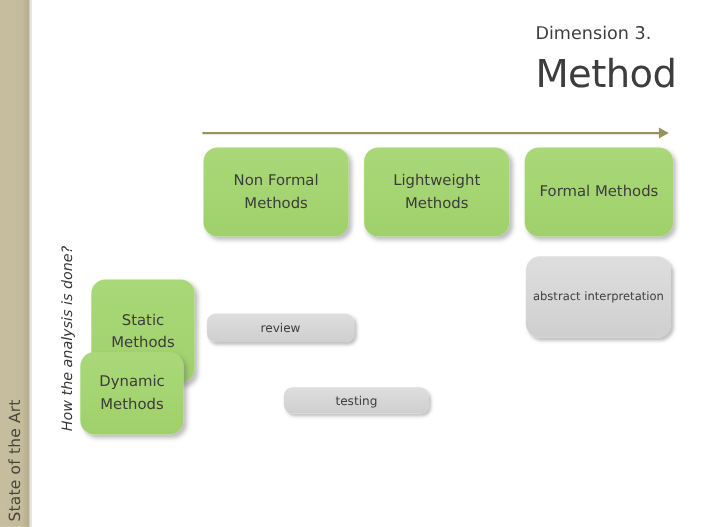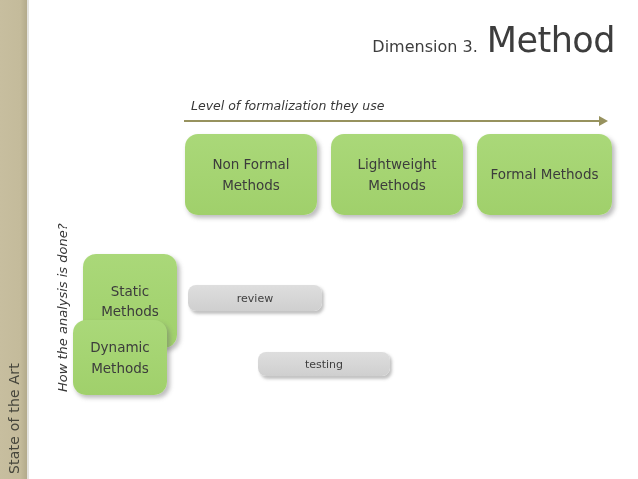--- a/index.html
+++ b/index.html
@@ -13,21 +13,21 @@
     background:linear-gradient(90deg,#c7be9f 0%,#c4bb9b 75%,#b3aa8b 100%);
     border-right:2px solid #e3e2de;
   }
   .sidebar-label{
     position:absolute;left:3px;top:368px;height:102px;width:22px;
     writing-mode:vertical-rl;transform:rotate(180deg);
     font-size:14px;color:#46463c;letter-spacing:0.2px;
     display:flex;align-items:center;justify-content:center;white-space:nowrap;
   }
   
-  .title{position:absolute;top:20px;right:23px;display:flex;align-items:baseline;gap:9px;}
+  .title{position:absolute;top:20px;right:23px;display:flex;align-items:baseline;gap:9px;flex-direction:column;}
   .title-prefix{font-size:16px;color:#3d3d3d;}
   .title-main{font-size:35px;color:#3d3d3d;letter-spacing:-0.5px;}
   
   .x-label{
     position:absolute;left:191px;top:98px;font-size:12.5px;font-style:italic;color:#383838;
     white-space:nowrap;
   }
   .y-label{
     position:absolute;left:50px;top:222px;height:172px;width:24px;
     writing-mode:vertical-rl;transform:rotate(180deg);
@@ -74,21 +74,20 @@
 
   <div class="sidebar">
     <div class="sidebar-label">State of the Art</div>
   </div>
 
   <div class="title">
     <span class="title-prefix">Dimension 3.</span>
     <span class="title-main">Method</span>
   </div>
 
-  <div class="x-label">Level of formalization they use</div>
 
   <div class="arrow">
     <div class="arrow-line"></div>
     <div class="arrow-head"></div>
   </div>
 
   <div class="y-label">How the analysis is done?</div>
 
   <div class="gbox g-nonformal">Non Formal
 Methods</div>
@@ -96,14 +95,15 @@
 Methods</div>
   <div class="gbox g-formal">Formal Methods</div>
 
   <div class="gbox g-static">Static
 Methods</div>
   <div class="gbox g-dynamic">Dynamic
 Methods</div>
 
   <div class="mbox m-review">review</div>
   <div class="mbox m-testing">testing</div>
+  <div class="mbox m-abstract">abstract interpretation</div>
 
 </div>
 
 </body></html>

